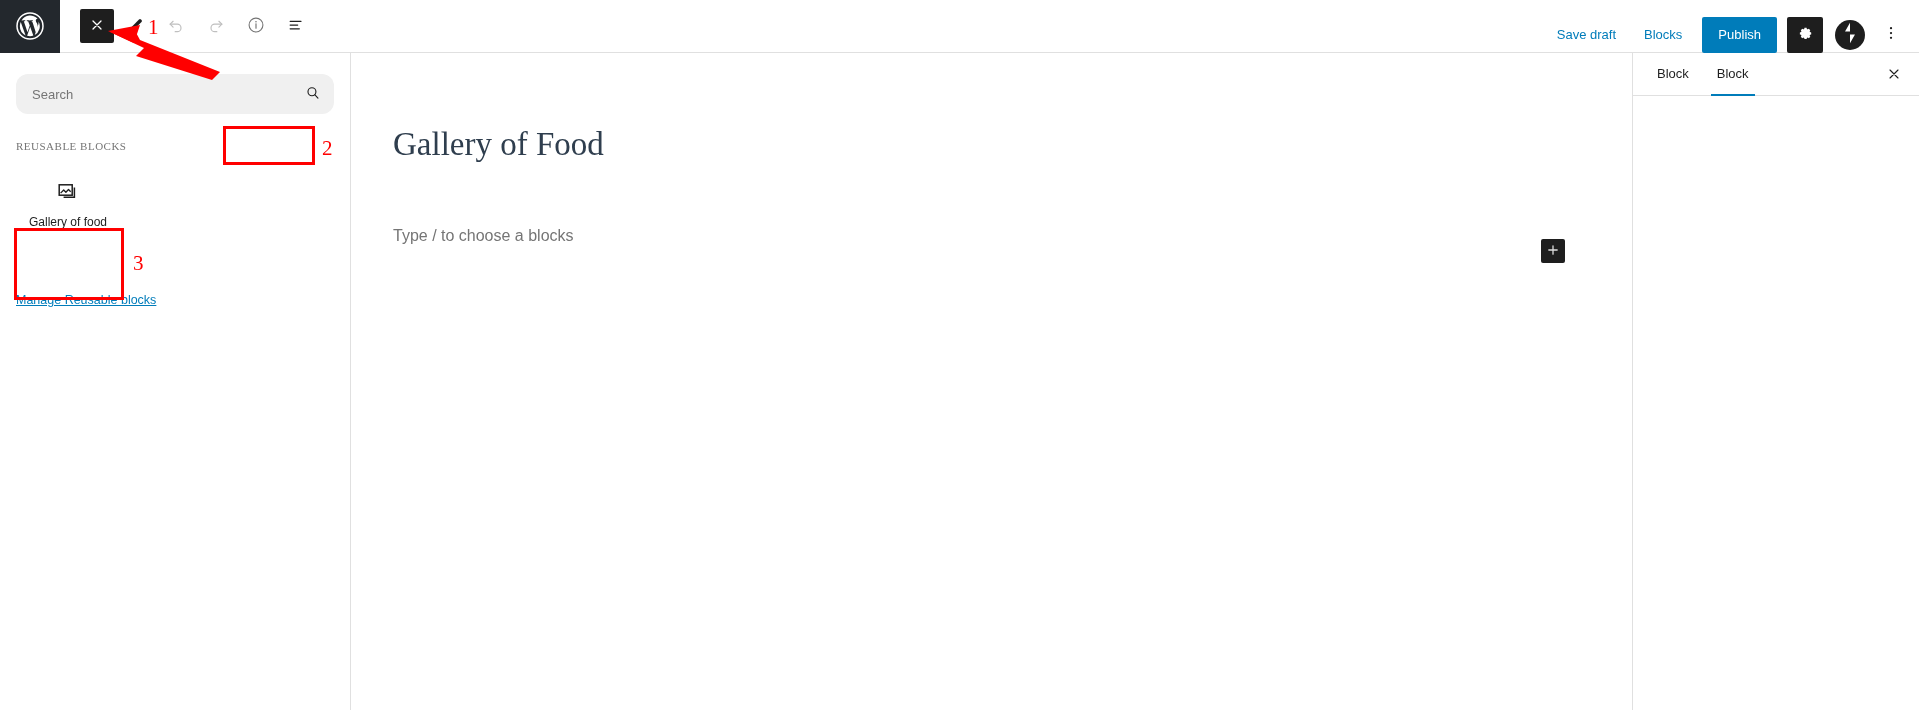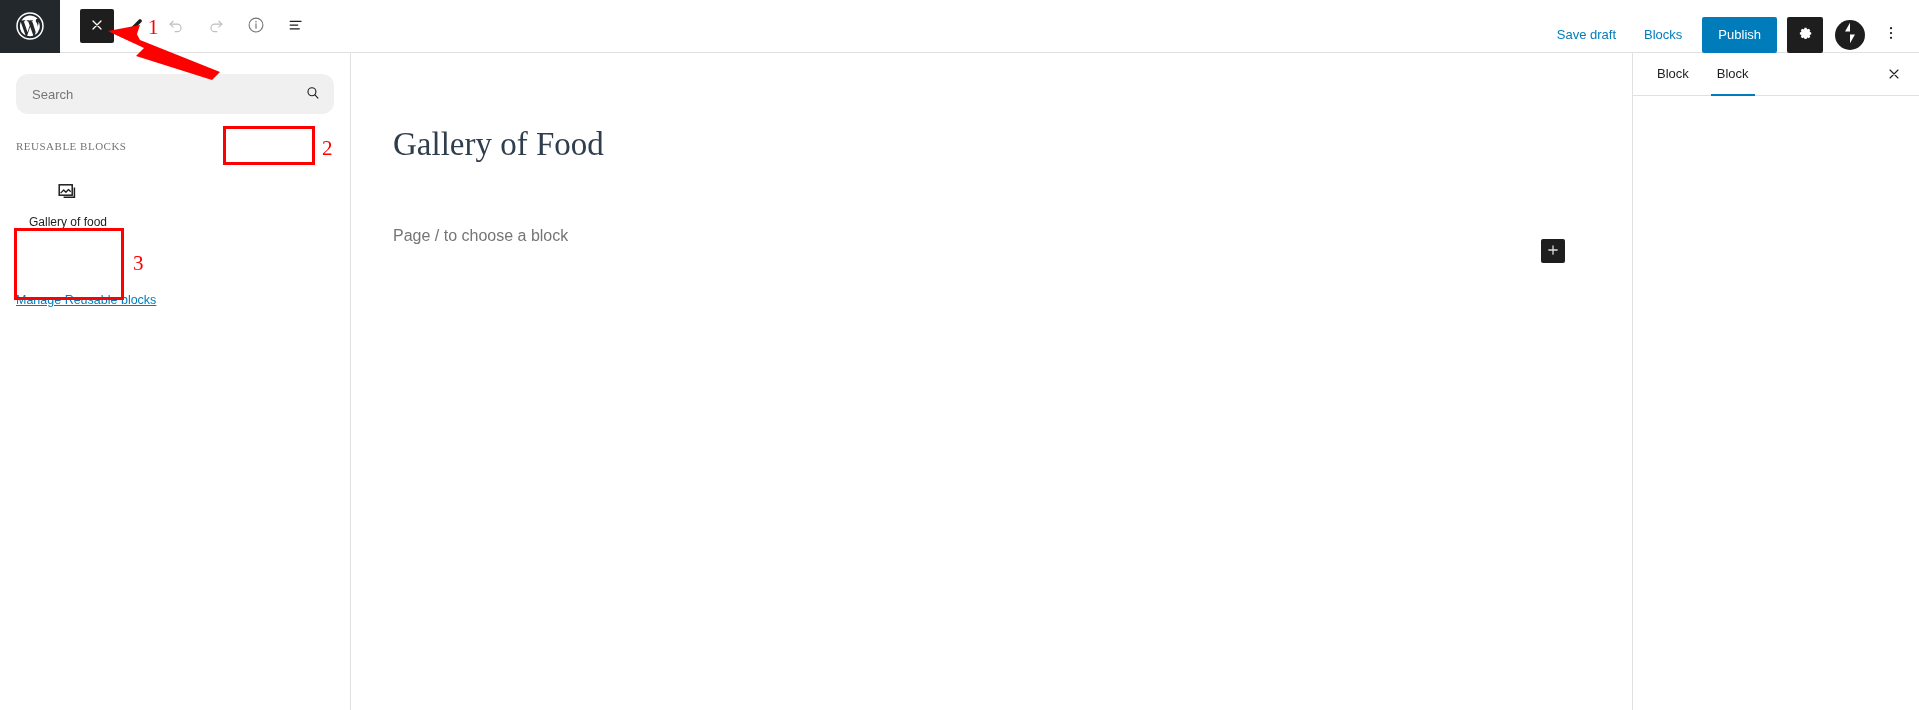--- a/index.html
+++ b/index.html
@@ -482,21 +482,21 @@
       </button>
     </div>
 
     <div class="manage-link-wrap">
       <a class="manage-link" href="#">Manage Reusable blocks</a>
     </div>
   </div>
 
   <div id="canvas">
     <h1 class="post-title">Gallery of Food</h1>
-    <div class="para-placeholder">Page / to choose a block</div>
+    <div class="para-placeholder">Type / to choose a blocks</div>
     <button class="canvas-inserter">
       <span>
         <svg width="14" height="14" viewBox="0 0 20 20" fill="none">
           <path d="M10 4v12M4 10h12" stroke="#e0e0e0" stroke-width="1.8" stroke-linecap="round"></path>
         </svg>
       </span>
     </button>
   </div>
 
   <div id="right-panel">

